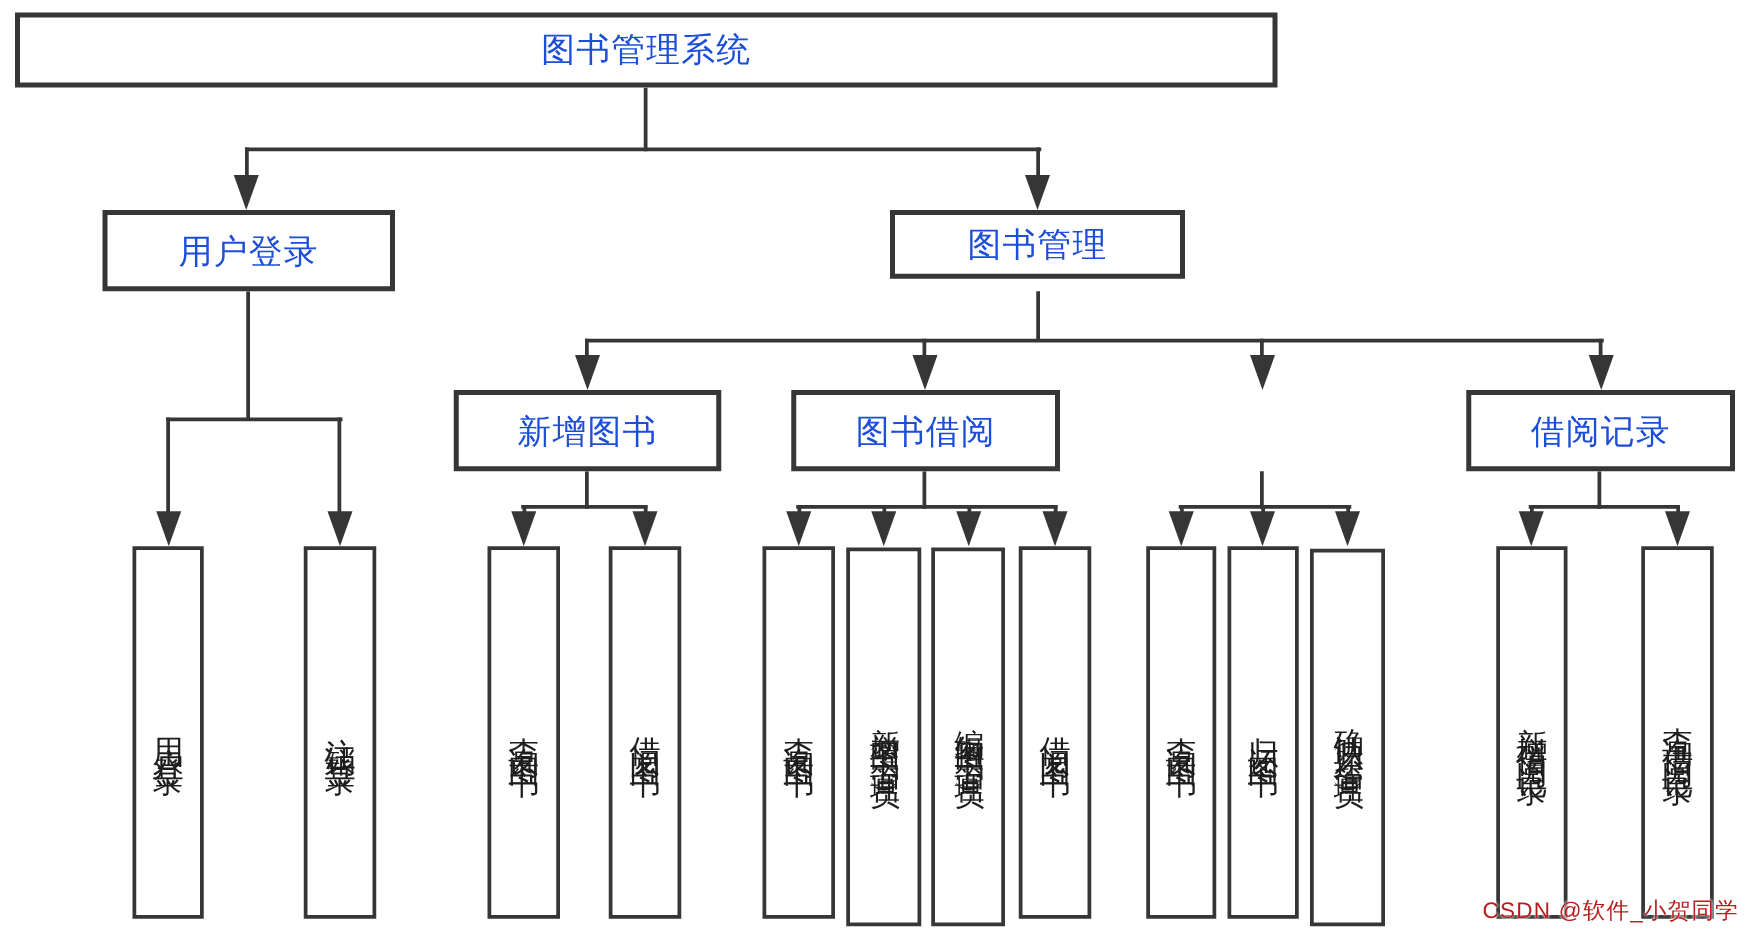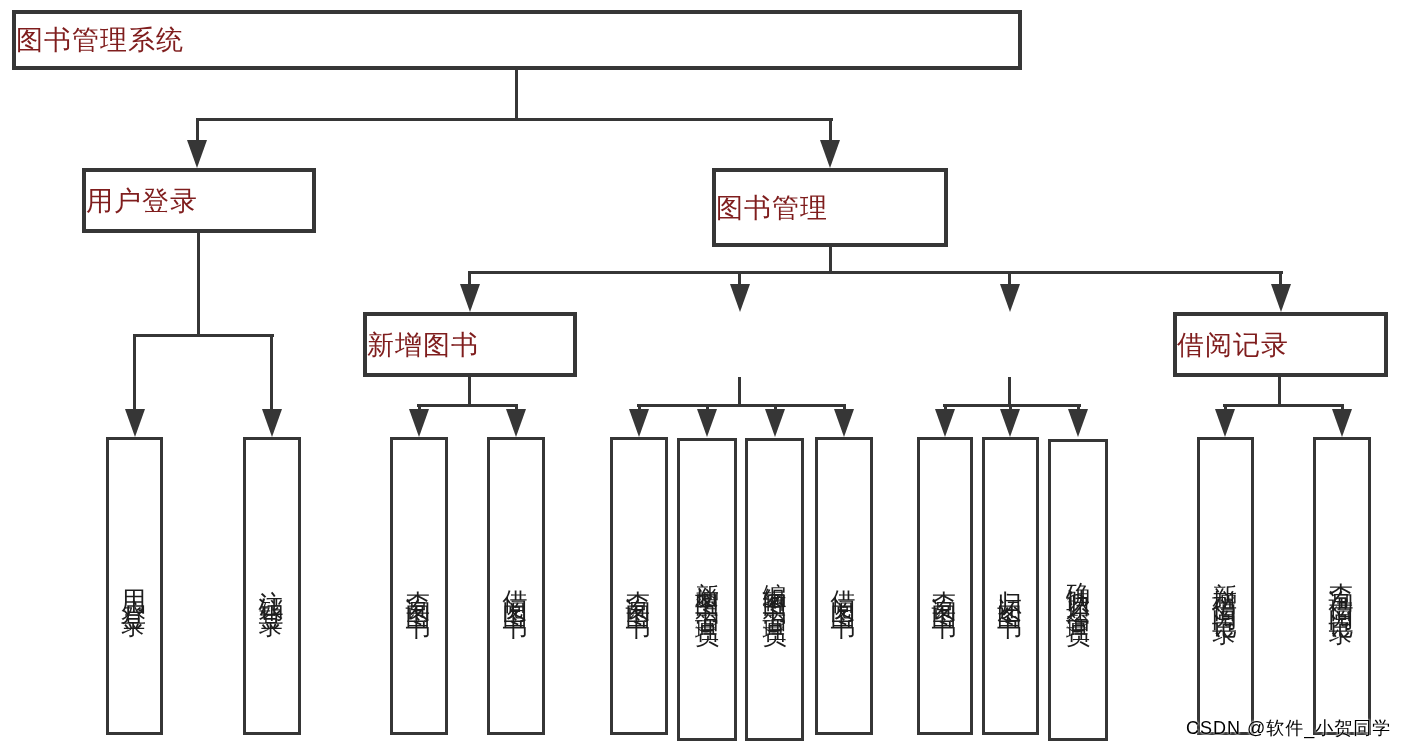--- a/index.html
+++ b/index.html
@@ -10,24 +10,24 @@
     font-family:"Liberation Sans","DejaVu Sans",sans-serif;
     color:#1d1d1d;
     overflow:hidden;
   }
   
   .hbox{
     position:absolute;
     box-sizing:border-box;
     background:#ffffff;
     border:4px solid #363636;
-    display:flex;align-items:center;
+    display:flex;align-items:center;justify-content:center;
     font-size:27px;
     letter-spacing:1px;
-    color:#7f1d1d;
+    color:#1d4ed8;
     z-index:2;
   }
   
   .leaf{
     position:absolute;
     box-sizing:border-box;
     background:#ffffff;
     border:3px solid #363636;
     display:flex;align-items:center;justify-content:center;
     writing-mode:vertical-rl;
@@ -53,21 +53,21 @@
     width:0;height:0;
     border-left:10px solid transparent;
     border-right:10px solid transparent;
     border-top:28px solid #363636;
     z-index:1;
   }
   #watermark{
     position:absolute;
     left:1186px;top:716px;
     font-size:18px;
-    color:#000000;
+    color:#b91c1c;
     letter-spacing:1px;
     white-space:nowrap;
     text-shadow:0 0 2px #ffffff,0 0 3px #ffffff;
     z-index:3;
   }
 </style>
 </head>
 <body>
 
 <div id="stage">
@@ -79,21 +79,21 @@
   <div class="ln" style="left:515px;top:70px;width:3px;height:51px;"></div>
   <div class="ln" style="left:196px;top:118px;width:637px;height:3px;"></div>
   <div class="ln" style="left:196px;top:118px;width:3px;height:28px;"></div>
   <div class="ln" style="left:829px;top:118px;width:3px;height:28px;"></div>
   <i class="ar" style="left:187px;top:140px;"></i>
   <i class="ar" style="left:820px;top:140px;"></i>
 
   <div class="hbox" style="left:82px;top:168px;width:234px;height:65px;">
     <span>用户登录</span>
   </div>
-  <div class="hbox" style="left:712px;top:168px;width:236px;height:79px;">
+  <div class="hbox" style="left:712px;top:168px;width:236px;height:55px;">
     <span>图书管理</span>
   </div>
 
   <div class="ln" style="left:197px;top:233px;width:3px;height:103px;"></div>
   <div class="ln" style="left:133px;top:334px;width:141px;height:3px;"></div>
   <div class="ln" style="left:133px;top:334px;width:3px;height:79px;"></div>
   <div class="ln" style="left:270px;top:334px;width:3px;height:79px;"></div>
   <i class="ar" style="left:125px;top:409px;"></i>
   <i class="ar" style="left:262px;top:409px;"></i>
 
@@ -103,20 +103,23 @@
   <div class="ln" style="left:738px;top:271px;width:3px;height:18px;"></div>
   <div class="ln" style="left:1008px;top:271px;width:3px;height:18px;"></div>
   <div class="ln" style="left:1279px;top:271px;width:3px;height:18px;"></div>
   <i class="ar" style="left:460px;top:284px;"></i>
   <i class="ar" style="left:730px;top:284px;"></i>
   <i class="ar" style="left:1000px;top:284px;"></i>
   <i class="ar" style="left:1271px;top:284px;"></i>
 
   <div class="hbox" style="left:363px;top:312px;width:214px;height:65px;">
     <span>新增图书</span>
+  </div>
+  <div class="hbox" style="left:633px;top:312px;width:215px;height:65px;">
+    <span>图书借阅</span>
   </div>
   <div class="hbox" style="left:1173px;top:312px;width:215px;height:65px;">
     <span>借阅记录</span>
   </div>
 
   <div class="ln" style="left:468px;top:377px;width:3px;height:30px;"></div>
   <div class="ln" style="left:738px;top:377px;width:3px;height:30px;"></div>
   <div class="ln" style="left:1008px;top:377px;width:3px;height:30px;"></div>
   <div class="ln" style="left:1278px;top:377px;width:3px;height:30px;"></div>
 

